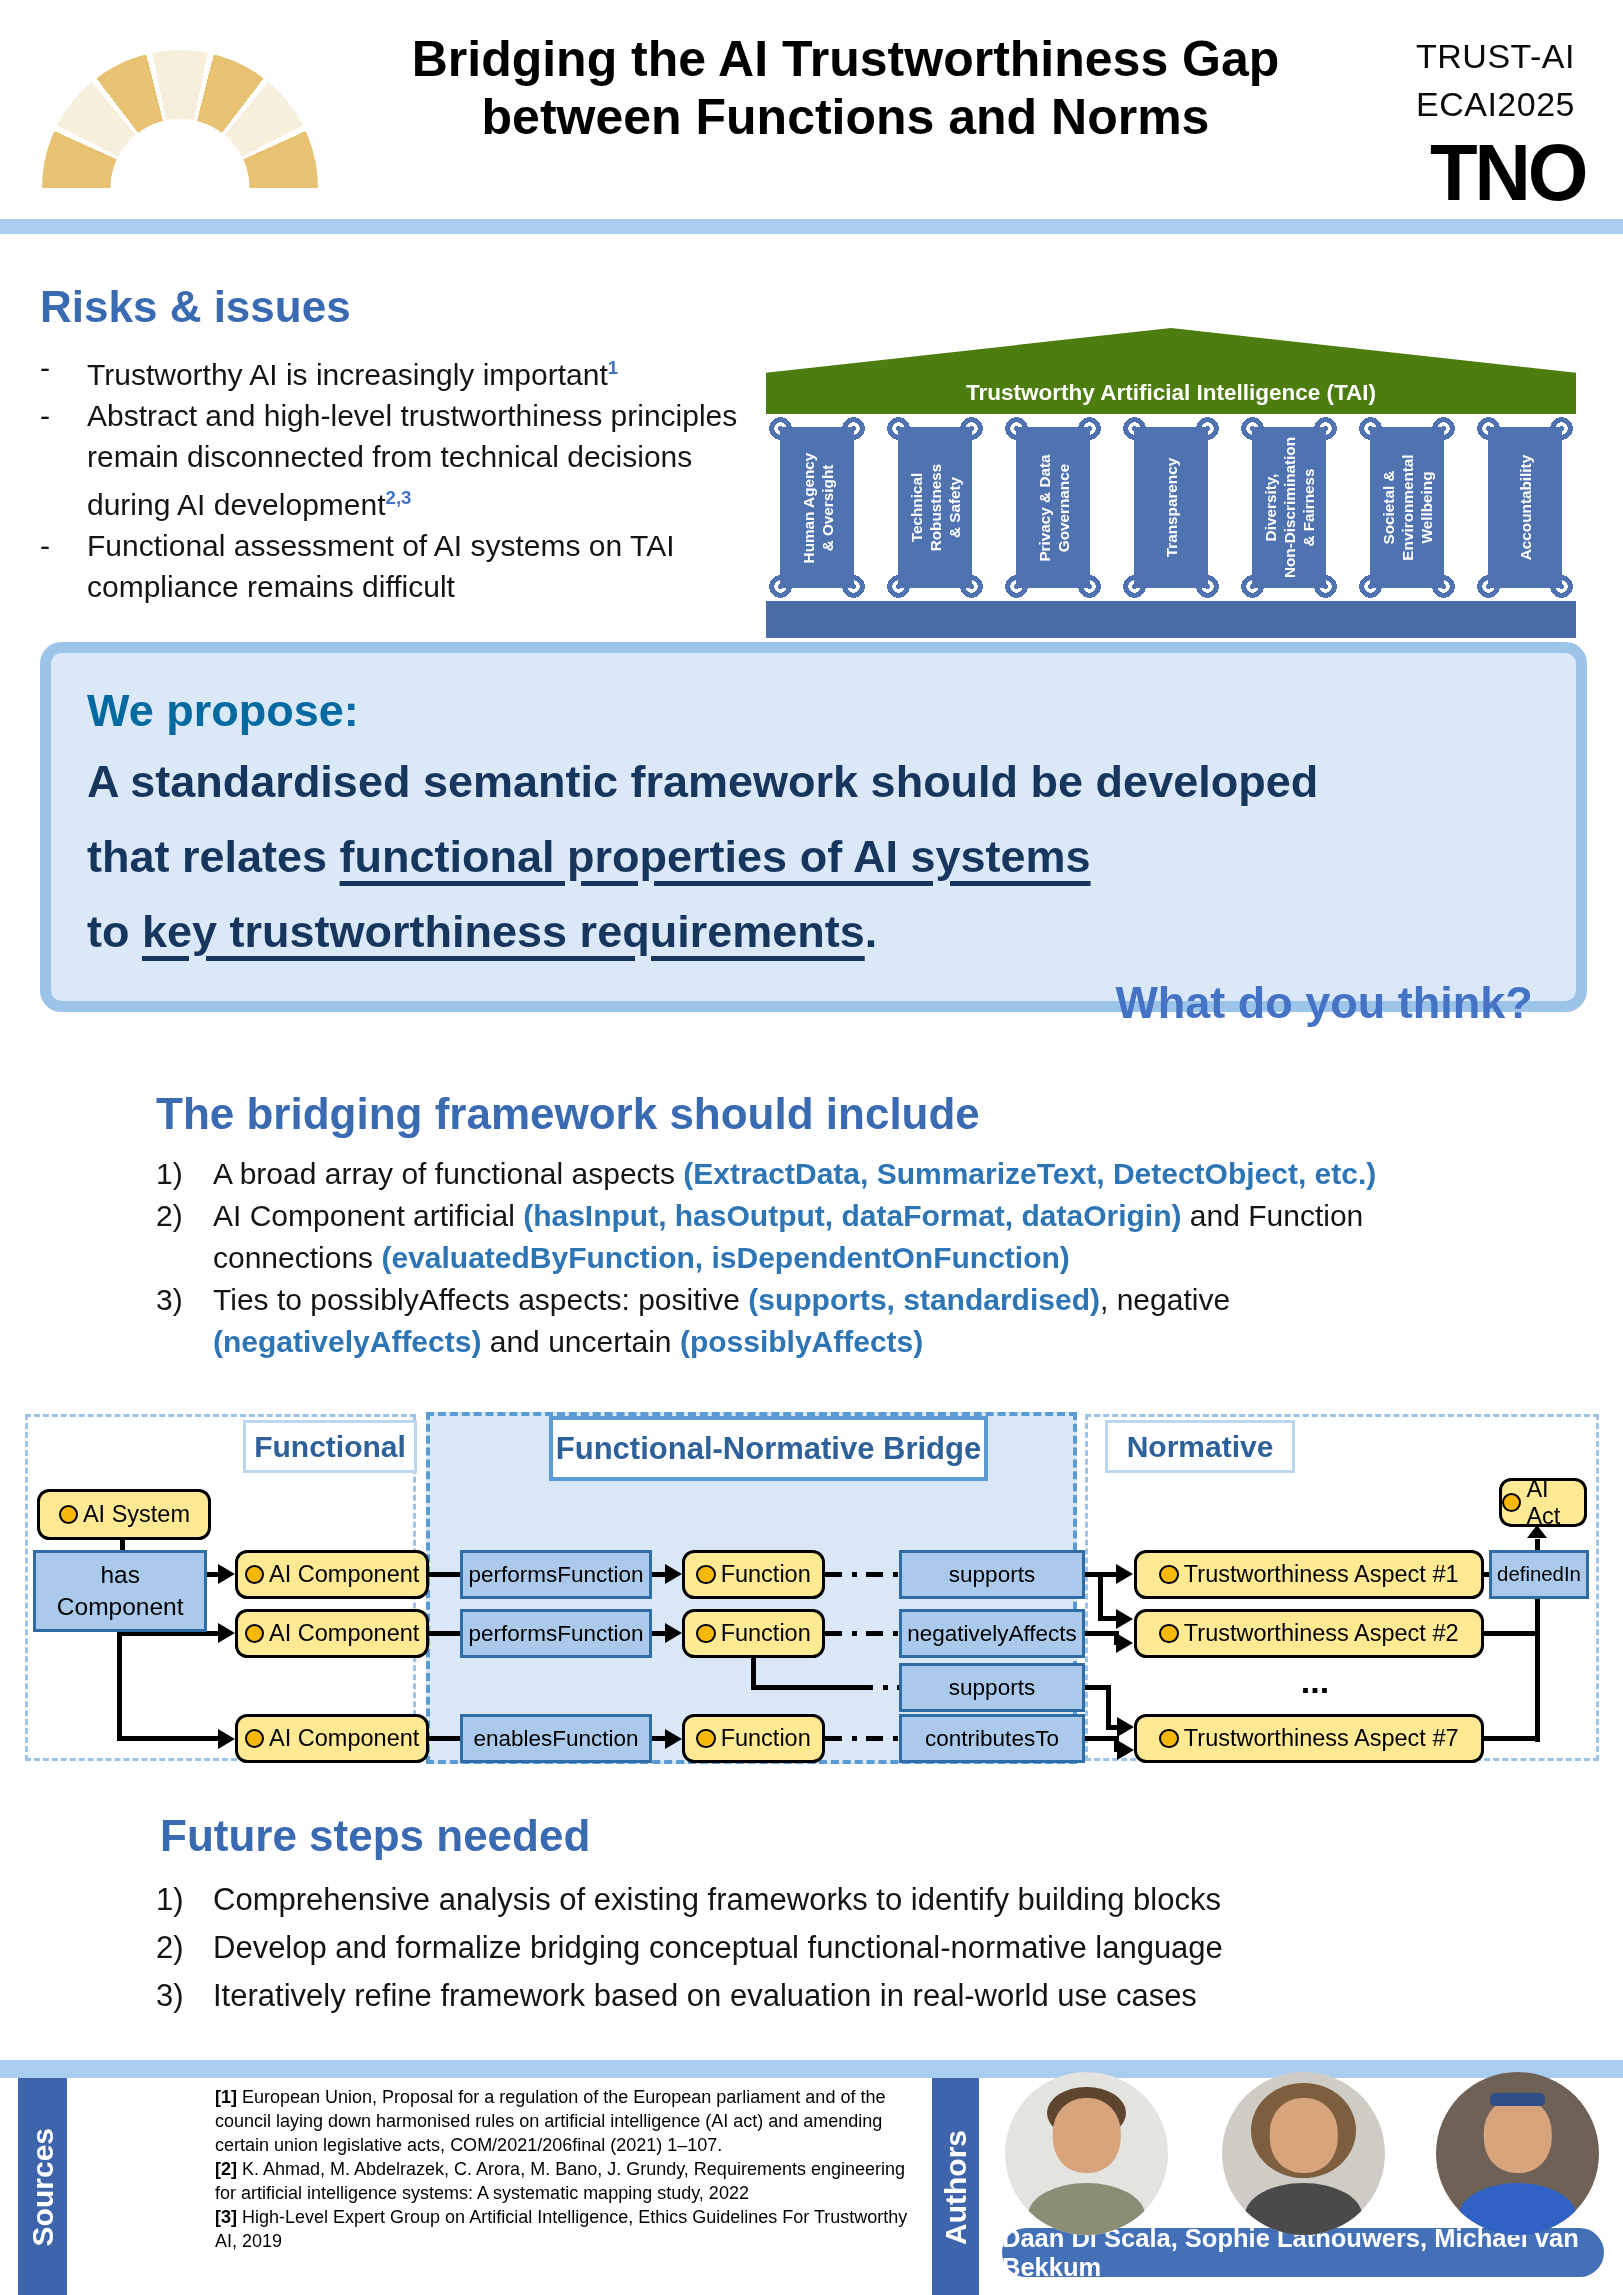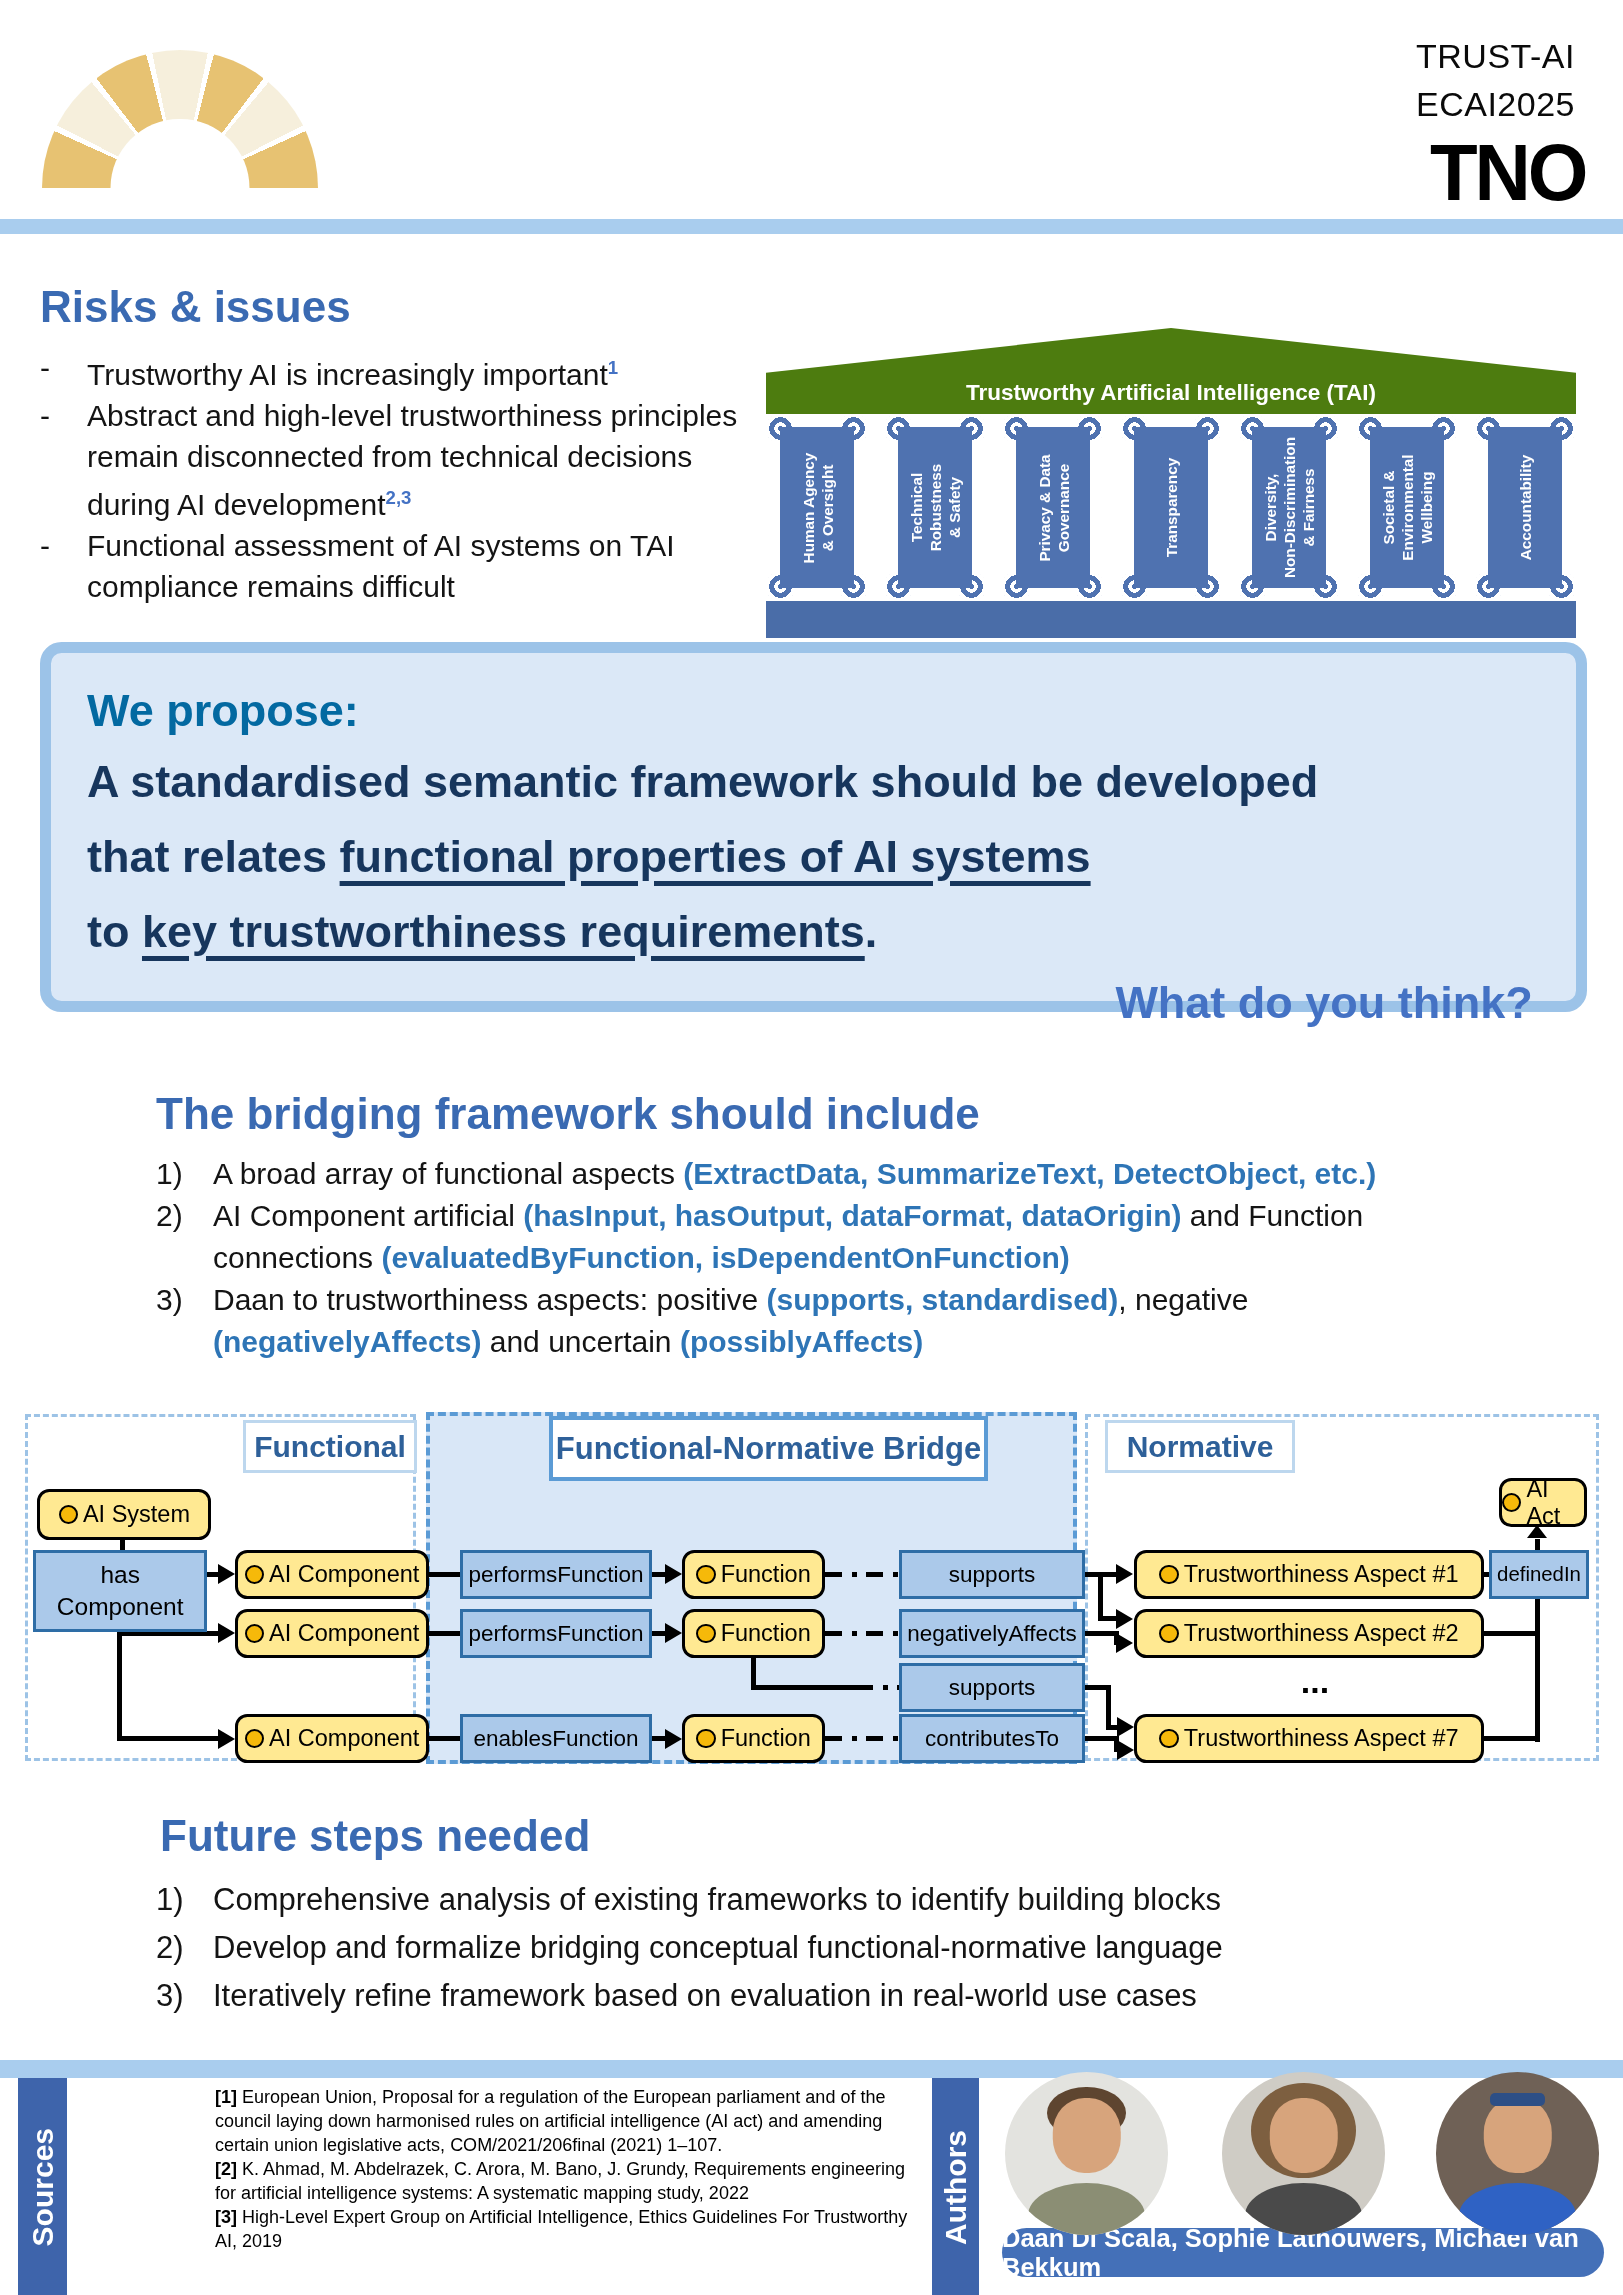--- a/index.html
+++ b/index.html
@@ -120,20 +120,24 @@
 <body>
 
 <div class="page">
 
   <div class="arch">
     <div class="arch-ring">
       <div class="arch-hole"></div>
     </div>
   </div>
 
+  <div class="poster-title">
+    <div>Bridging the AI Trustworthiness Gap</div>
+    <div>between Functions and Norms</div>
+  </div>
 
   <div class="event">
     <div>TRUST-AI</div>
     <div>ECAI2025</div>
   </div>
 
   <div class="tno">TNO</div>
 
   <div class="topbar"></div>
 
@@ -248,21 +252,21 @@
     <div class="nitem">
       <span class="num">1)</span>
       <span class="body"><span>A broad array of functional aspects </span><span class="blue">(ExtractData, SummarizeText, DetectObject, etc.)</span></span>
     </div>
     <div class="nitem">
       <span class="num">2)</span>
       <span class="body"><span>AI Component artificial </span><span class="blue">(hasInput, hasOutput, dataFormat, dataOrigin)</span><span> and Function connections </span><span class="blue">(evaluatedByFunction, isDependentOnFunction)</span></span>
     </div>
     <div class="nitem">
       <span class="num">3)</span>
-      <span class="body"><span>Daan to trustworthiness aspects: positive </span><span class="blue">(supports, standardised)</span><span>, negative </span><span class="blue">(negativelyAffects)</span><span> and uncertain </span><span class="blue">(possiblyAffects)</span></span>
+      <span class="body"><span>Ties to possiblyAffects aspects: positive </span><span class="blue">(supports, standardised)</span><span>, negative </span><span class="blue">(negativelyAffects)</span><span> and uncertain </span><span class="blue">(possiblyAffects)</span></span>
     </div>
   </div>
 
   <div class="diagram">
 
     <div class="region reg-light" style="left:2px;top:2px;width:391px;height:347px;"></div>
     <div class="region reg-bridge" style="left:403px;top:0;width:651px;height:352px;"></div>
     <div class="region reg-light" style="left:1062px;top:2px;width:514px;height:347px;"></div>
 
     <div class="rlabel rl-light" style="left:220px;top:8.2px;width:174px;height:53px;">Functional</div>

